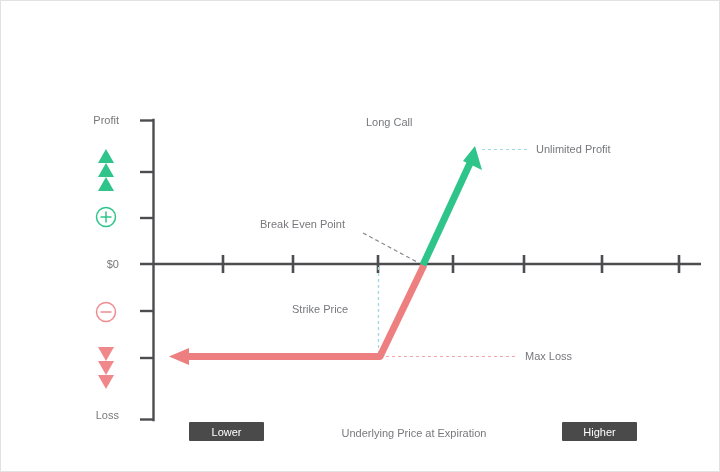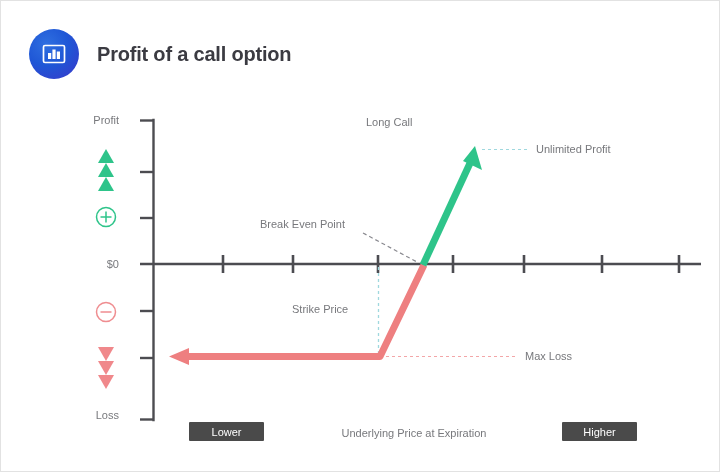--- a/index.html
+++ b/index.html
@@ -76,31 +76,20 @@
     font-family: "Liberation Sans", sans-serif;
     font-size: 11px;
     fill: #ffffff;
   }
 </style>
 </head>
 <body>
 
 <div id="page">
 
-  <div id="header">
-    <div id="brand-icon">
-      <svg width="30" height="30" viewBox="0 0 30 30" aria-hidden="true">
-        <rect x="4.5" y="6.5" width="21" height="17" rx="1.5" fill="none" stroke="#ffffff" stroke-width="1.7"></rect>
-        <rect x="9" y="14" width="3.2" height="6" fill="#ffffff"></rect>
-        <rect x="13.4" y="10.5" width="3.2" height="9.5" fill="#ffffff"></rect>
-        <rect x="17.8" y="12.5" width="3.2" height="7.5" fill="#ffffff"></rect>
-      </svg>
-    </div>
-    <div id="page-title">Profit of a call option</div>
-  </div>
 
   <div id="plot">
     <svg width="720" height="472" viewBox="0 0 720 472" aria-hidden="false">
 
       <line x1="152.5" y1="119" x2="152.5" y2="419" stroke="#4c4c51" stroke-width="2.4" stroke-linecap="square"></line>
 
       <g stroke="#4c4c51" stroke-width="2.4" stroke-linecap="butt">
         <line x1="139" y1="119.5" x2="153" y2="119.5"></line>
         <line x1="139" y1="171" x2="153" y2="171"></line>
         <line x1="139" y1="217" x2="153" y2="217"></line>

